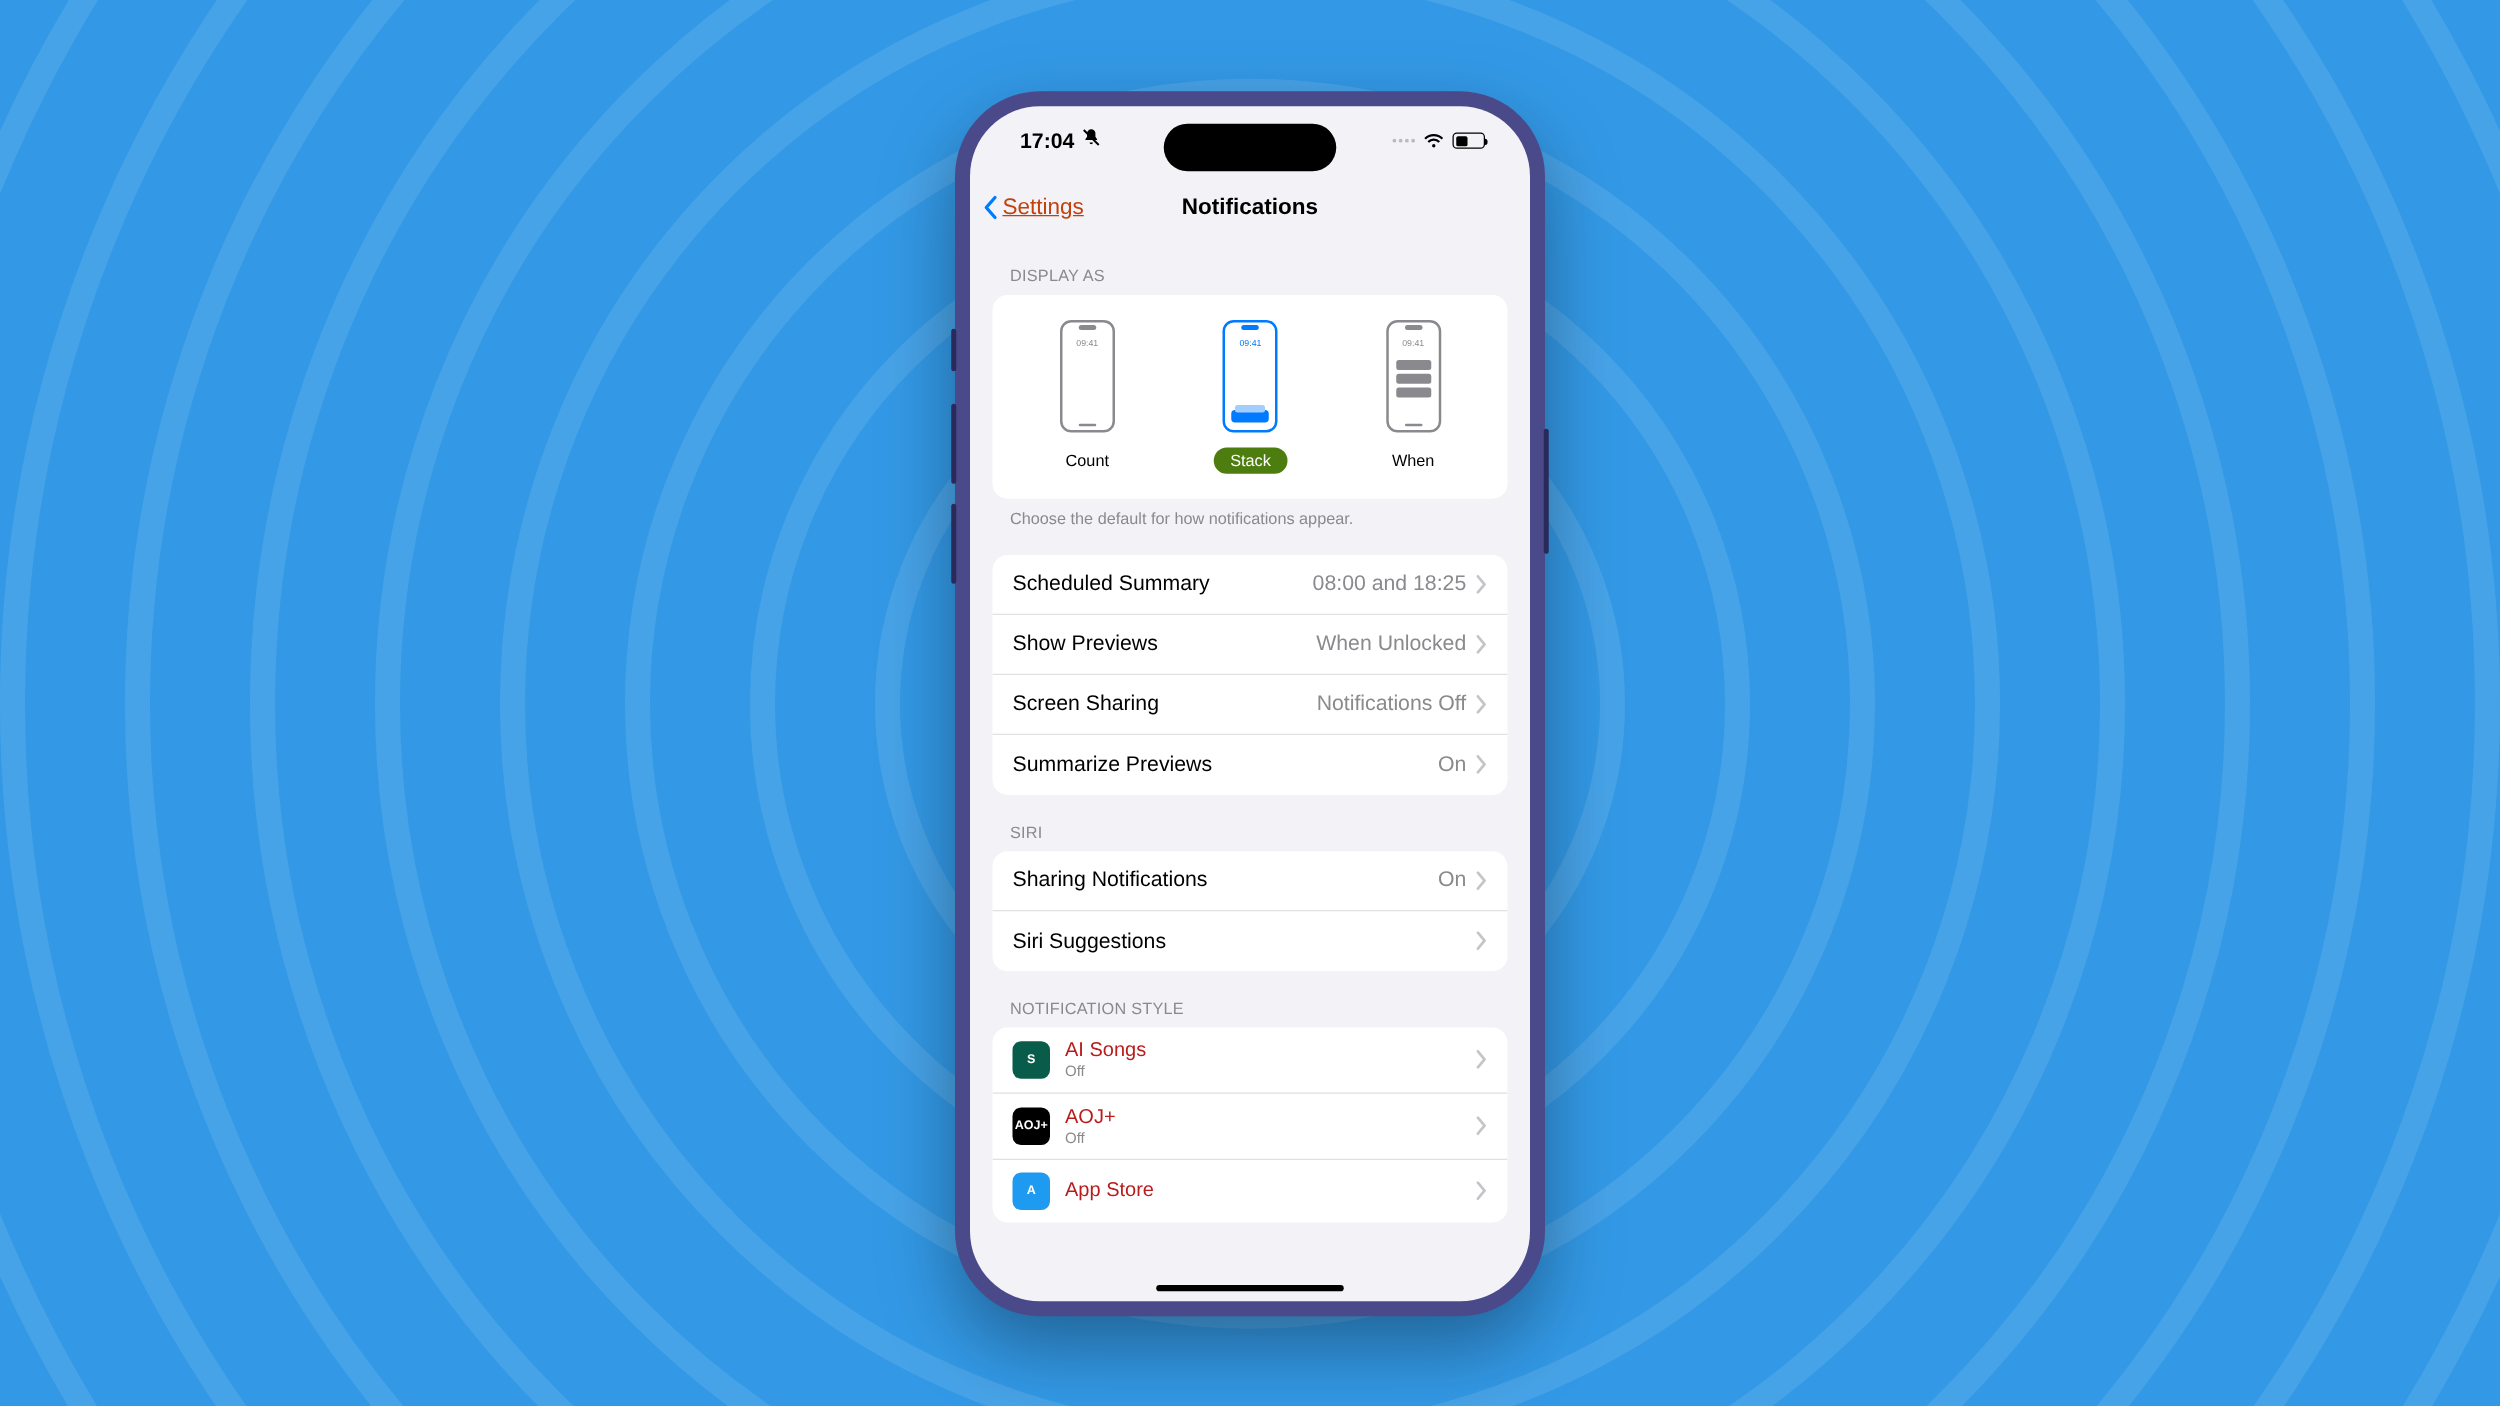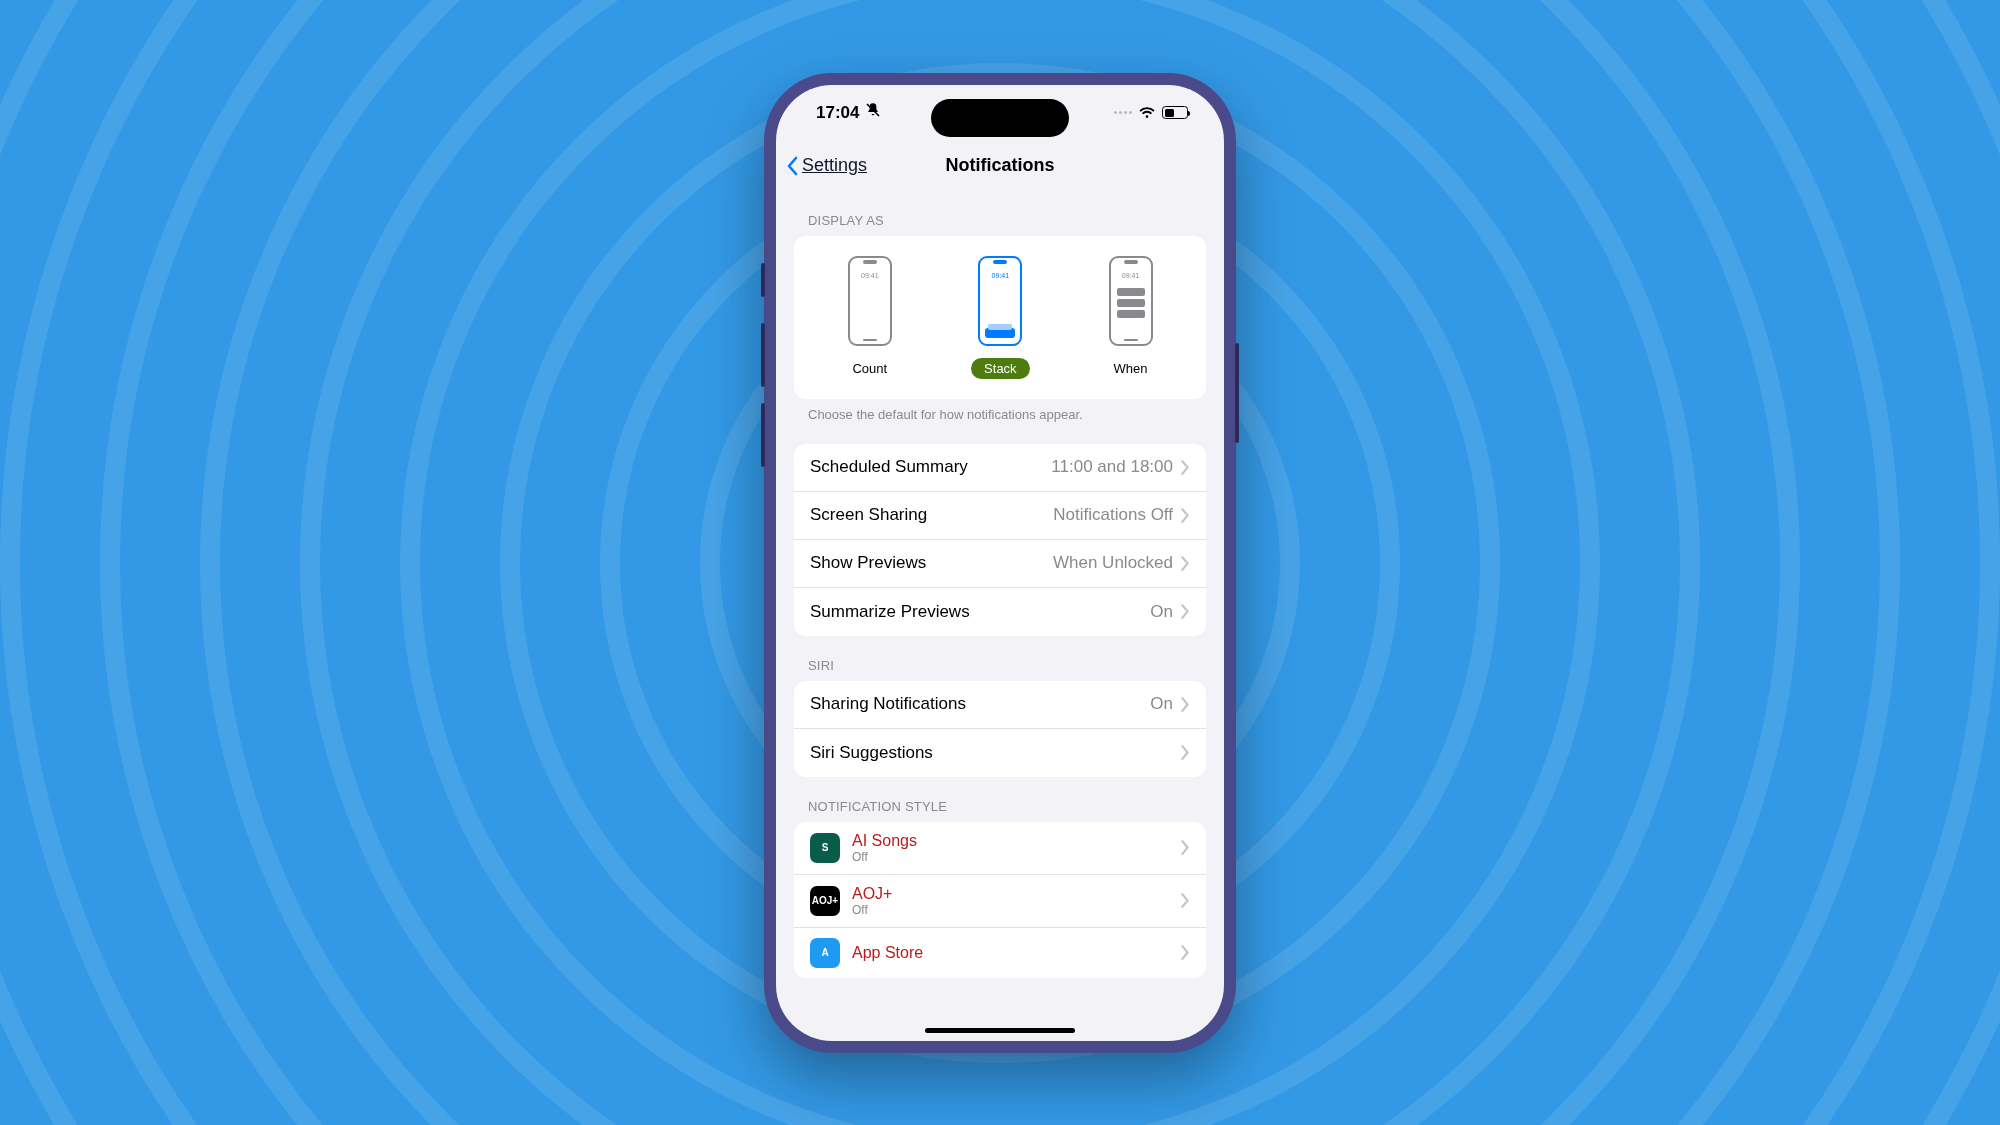--- a/index.html
+++ b/index.html
@@ -82,21 +82,21 @@
 
   .nav-bar {
     height: 50px;
     display: flex;
     align-items: center;
     position: relative;
     padding: 0 10px;
   }
   .back-btn {
     display: flex; align-items: center; gap: 2px;
-    color: #0f172a; font-size: 18px; cursor: pointer; text-align: right;
+    color: #c2410c; font-size: 18px; cursor: pointer; text-align: right;
   }
   .back-btn span { text-decoration: underline; }
   .nav-title {
     position: absolute; left: 50%; transform: translateX(-50%);
     font-size: 18px; font-weight: 600; color: #000;
   }
 
   .content {
     flex: 1;
     overflow: hidden;
@@ -303,43 +303,43 @@
           </div>
         </div>
       </div>
       <div class="section-footer">Choose the default for how notifications appear.</div>
 
       <div style="height:22px"></div>
       <div class="card">
         <div class="row">
           <div class="row-label">Scheduled Summary</div>
           <div class="row-right">
-            <div class="row-value">11:00 and 18:00</div>
+            <div class="row-value">08:00 and 18:25</div>
+            <span class="chevron">
+                <svg width="9" height="15" viewBox="0 0 8 14">
+                  <path fill="none" stroke="#c5c5c9" stroke-width="2" stroke-linecap="round" stroke-linejoin="round" d="M1 1l5 6-5 6"></path>
+                </svg>
+              </span>
+          </div>
+        </div>
+        <div class="row">
+          <div class="row-label">Show Previews</div>
+          <div class="row-right">
+            <div class="row-value">When Unlocked</div>
             <span class="chevron">
                 <svg width="9" height="15" viewBox="0 0 8 14">
                   <path fill="none" stroke="#c5c5c9" stroke-width="2" stroke-linecap="round" stroke-linejoin="round" d="M1 1l5 6-5 6"></path>
                 </svg>
               </span>
           </div>
         </div>
         <div class="row">
           <div class="row-label">Screen Sharing</div>
           <div class="row-right">
             <div class="row-value">Notifications Off</div>
-            <span class="chevron">
-                <svg width="9" height="15" viewBox="0 0 8 14">
-                  <path fill="none" stroke="#c5c5c9" stroke-width="2" stroke-linecap="round" stroke-linejoin="round" d="M1 1l5 6-5 6"></path>
-                </svg>
-              </span>
-          </div>
-        </div>
-        <div class="row">
-          <div class="row-label">Show Previews</div>
-          <div class="row-right">
-            <div class="row-value">When Unlocked</div>
             <span class="chevron">
                 <svg width="9" height="15" viewBox="0 0 8 14">
                   <path fill="none" stroke="#c5c5c9" stroke-width="2" stroke-linecap="round" stroke-linejoin="round" d="M1 1l5 6-5 6"></path>
                 </svg>
               </span>
           </div>
         </div>
         <div class="row">
           <div class="row-label">Summarize Previews</div>
           <div class="row-right">

